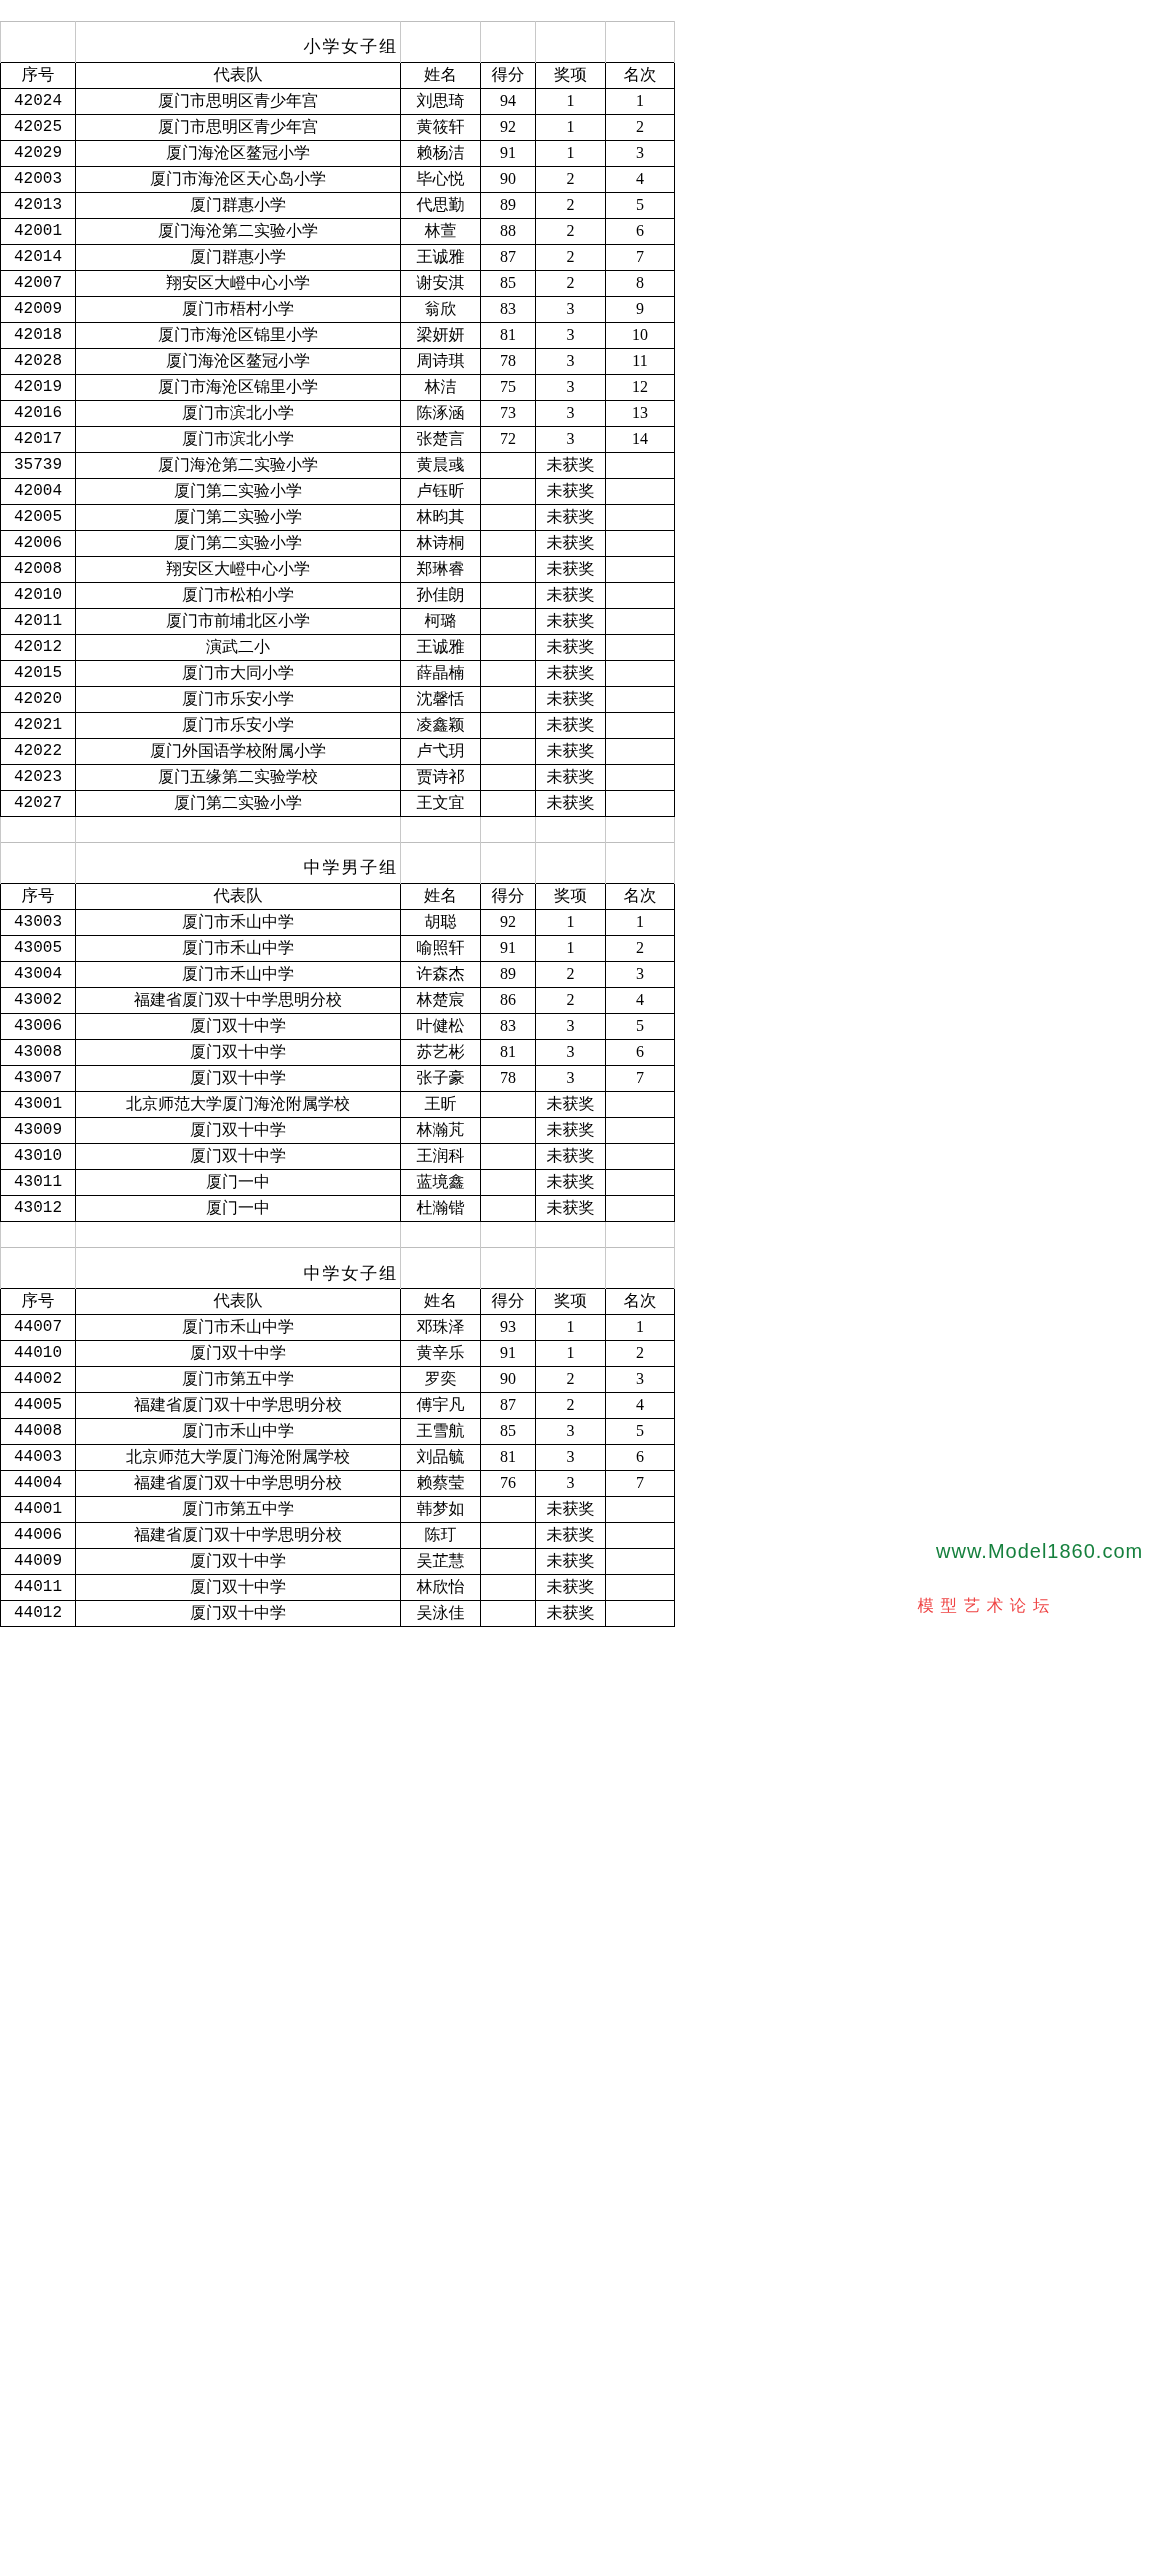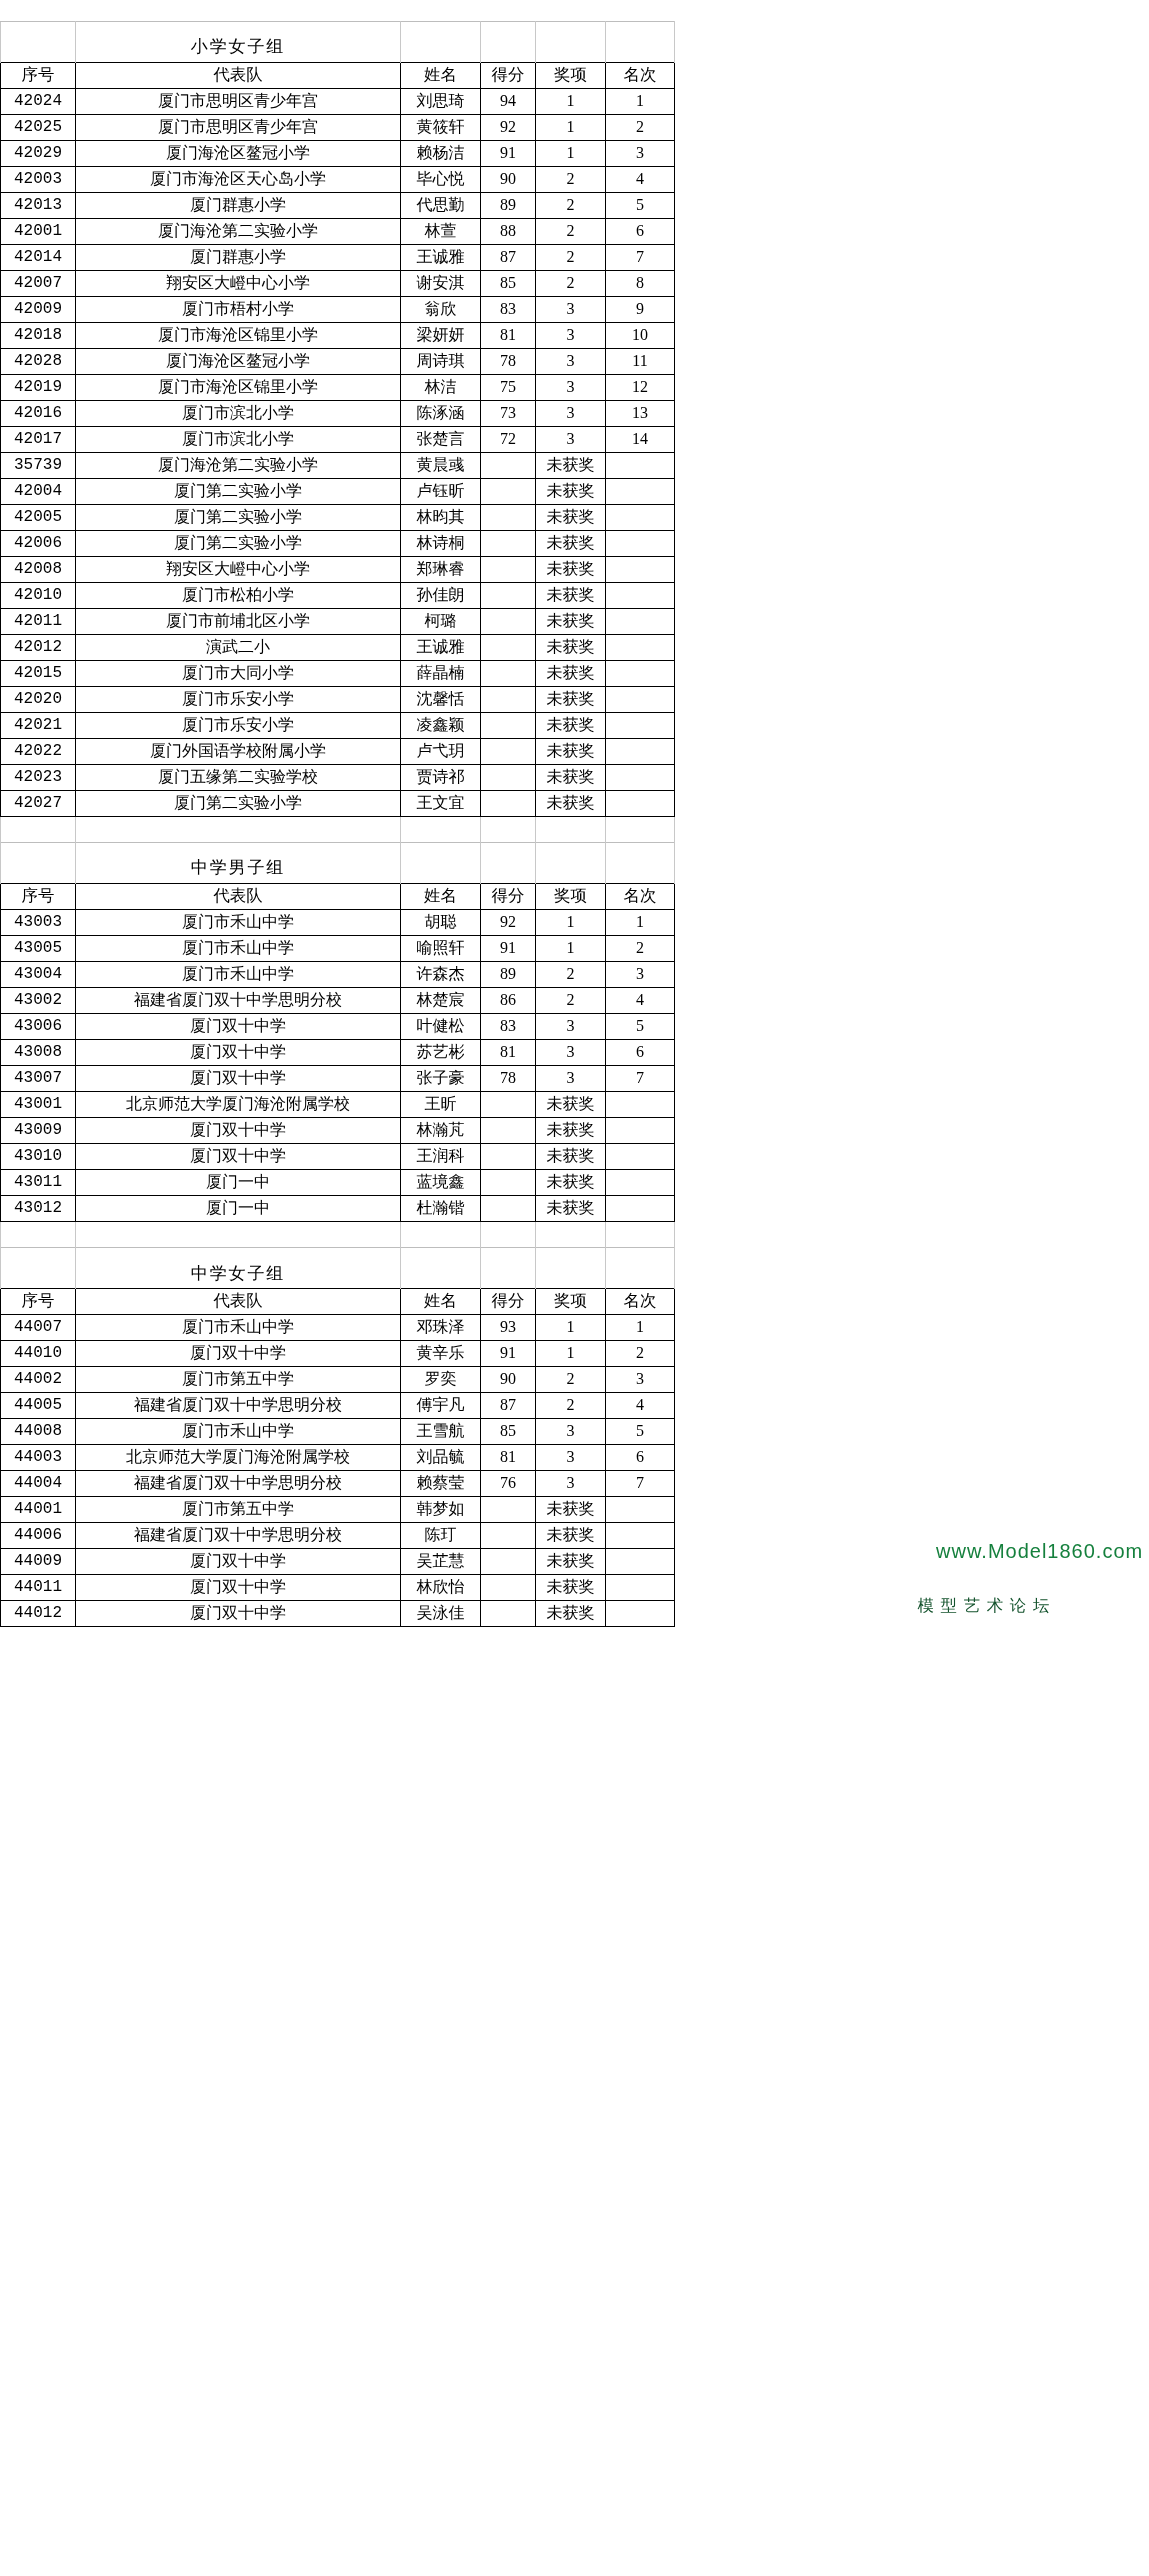--- a/index.html
+++ b/index.html
@@ -64,21 +64,21 @@
   tr.title td {
     border: none;
     border-left: 1px solid #c8c8c8;
     border-right: 1px solid #c8c8c8;
     height: 29px;
     font-size: 16.4px;
   }
   tr.title td.title-cell {
     font-size: 17px;
     letter-spacing: 1.9px;
-    text-align: center;
+    text-align: right;
     margin-top: 32px;
   }
   tr.header td {
     border: 1px solid #000000;
     font-size: 16.4px;
   }
   td.seq   { font-family: Liberation Mono, monospace; }
   td.notwon { letter-spacing: 0px; }
 
   
@@ -93,21 +93,21 @@
     font-family: "Liberation Sans", sans-serif;
     letter-spacing: 1px;
     white-space: nowrap;
     pointer-events: none;
   }
   .wm2 {
     position: absolute;
     right: 93px;
     bottom: 9.6px;
     font-size: 16.4px;
-    color: #14532d;
+    color: #ef4444;
     font-family: "Liberation Sans", sans-serif;
     letter-spacing: 6.7px;
     white-space: nowrap;
     pointer-events: none;
   }
   .topgap { height: 21px; }
 </style>
 </head>
 <body>
 

